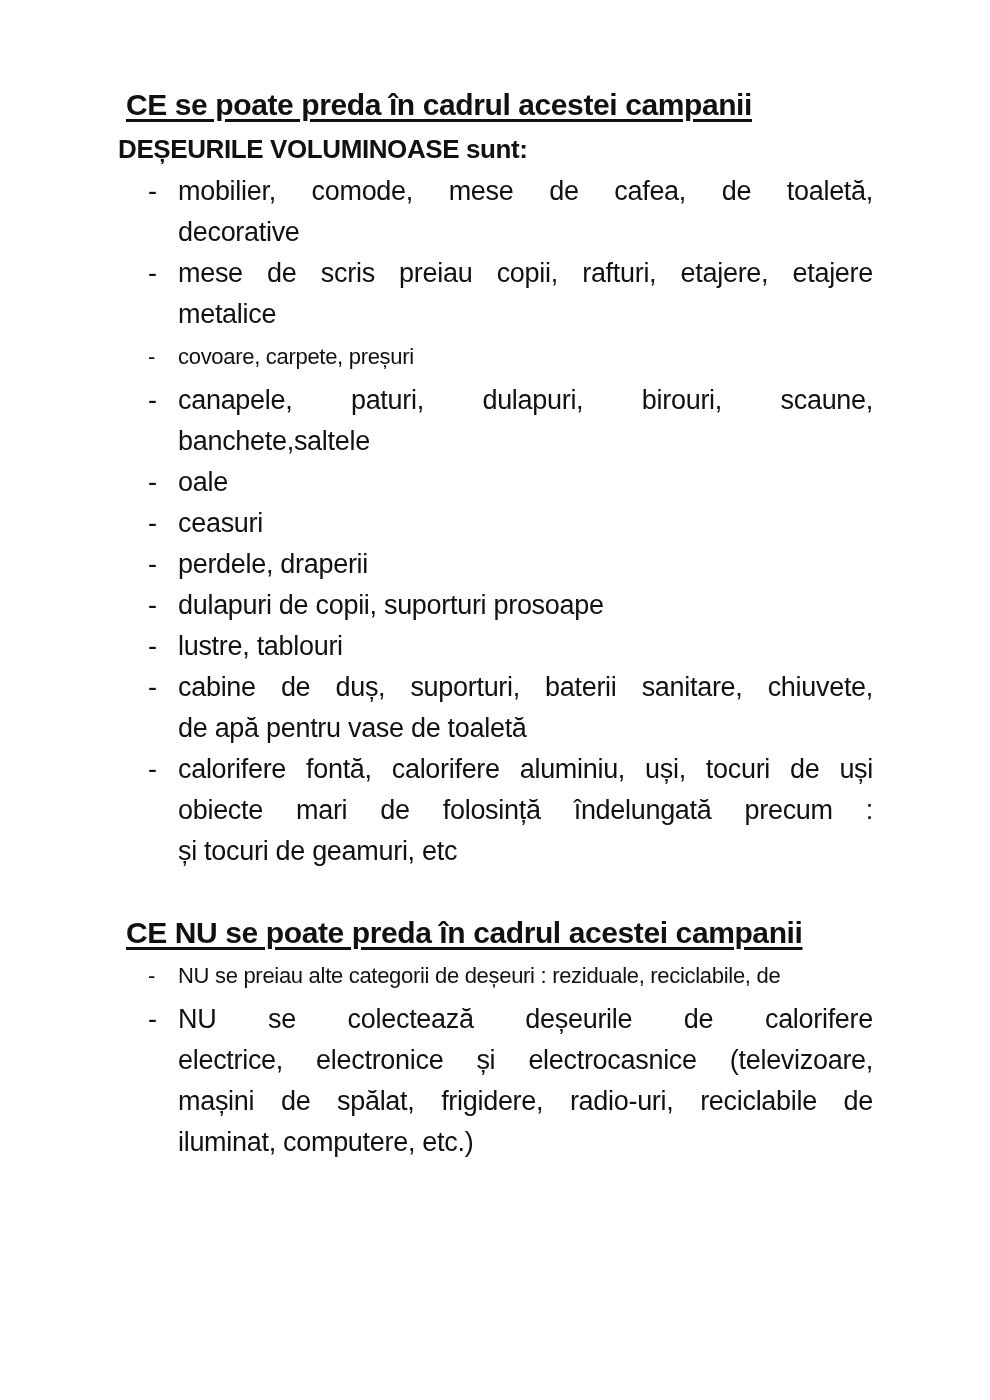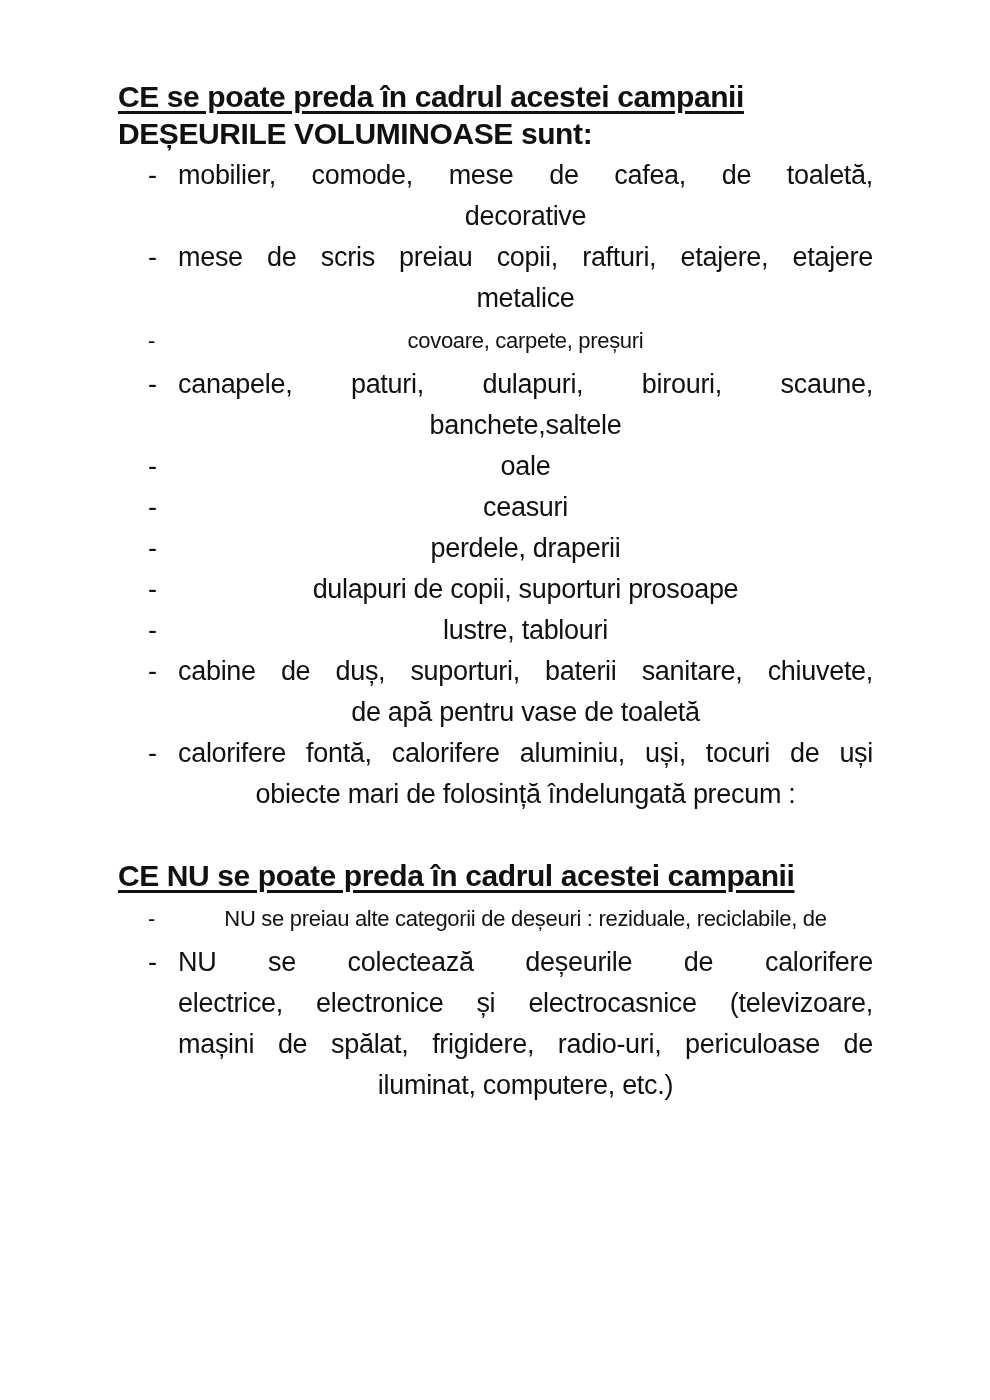--- a/index.html
+++ b/index.html
@@ -18,27 +18,27 @@
     box-sizing: border-box;
     width: 990px;
     height: 1400px;
     padding: 78px 117px 0 118px;
   }
   .title {
     font-size: 30px;
     line-height: 37px;
     font-weight: bold;
     letter-spacing: -0.4px;
-    margin: 0;
+    margin: 8px;
     text-decoration: underline;
     text-decoration-thickness: 3px;
     text-underline-offset: 4px;
   }
   .subtitle {
-    font-size: 30px;
+    font-size: 26px;
     line-height: 37px;
     font-weight: bold;
     letter-spacing: -0.4px;
     margin: 0;
   }
   .list {
     margin-top: 3px;
   }
   .li {
     position: relative;
@@ -50,21 +50,21 @@
   .li .dash {
     position: absolute;
     left: 30px;
     top: 0;
   }
   .li.small {
     font-size: 22px;
     line-height: 34px;
     margin: 5px 0 6px 0;
   }
-  .li-text .line { text-align: center; }
+  .li-text .line { text-align: left; }
   .li-text .line:not(:last-child) {
     text-align: justify;
     text-align-last: justify;
   }
   .section2 {
     margin-top: 42px;
   }
   .section2 .list {
     margin-top: 8px;
   }
@@ -140,39 +140,40 @@
           <div class="li-text">
             <div class="line">cabine de duș, suporturi, baterii sanitare, chiuvete,</div>
             <div class="line">de apă pentru vase de toaletă</div>
           </div>
         </div>
         <div class="li">
           <span class="dash">-</span>
           <div class="li-text">
             <div class="line">calorifere fontă, calorifere aluminiu, uși, tocuri de uși</div>
             <div class="line">obiecte mari de folosință îndelungată precum :</div>
+            <div class="line">și tocuri de geamuri, etc</div>
           </div>
         </div>
       </div>
   </div>
 
   <div class="section2">
     <h1 class="title">CE NU se poate preda în cadrul acestei campanii</h1>
     <div class="list">
         <div class="li small">
           <span class="dash">-</span>
           <div class="li-text">
             <div class="line">NU se preiau alte categorii de deșeuri : reziduale, reciclabile, de</div>
           </div>
         </div>
         <div class="li">
           <span class="dash">-</span>
           <div class="li-text">
             <div class="line">NU se colectează deșeurile de calorifere</div>
             <div class="line">electrice, electronice și electrocasnice (televizoare,</div>
-            <div class="line">mașini de spălat, frigidere, radio-uri, periculoase de</div>
+            <div class="line">mașini de spălat, frigidere, radio-uri, reciclabile de</div>
             <div class="line">iluminat, computere, etc.)</div>
           </div>
         </div>
       </div>
   </div>
 
 </div>
 
 </body></html>

